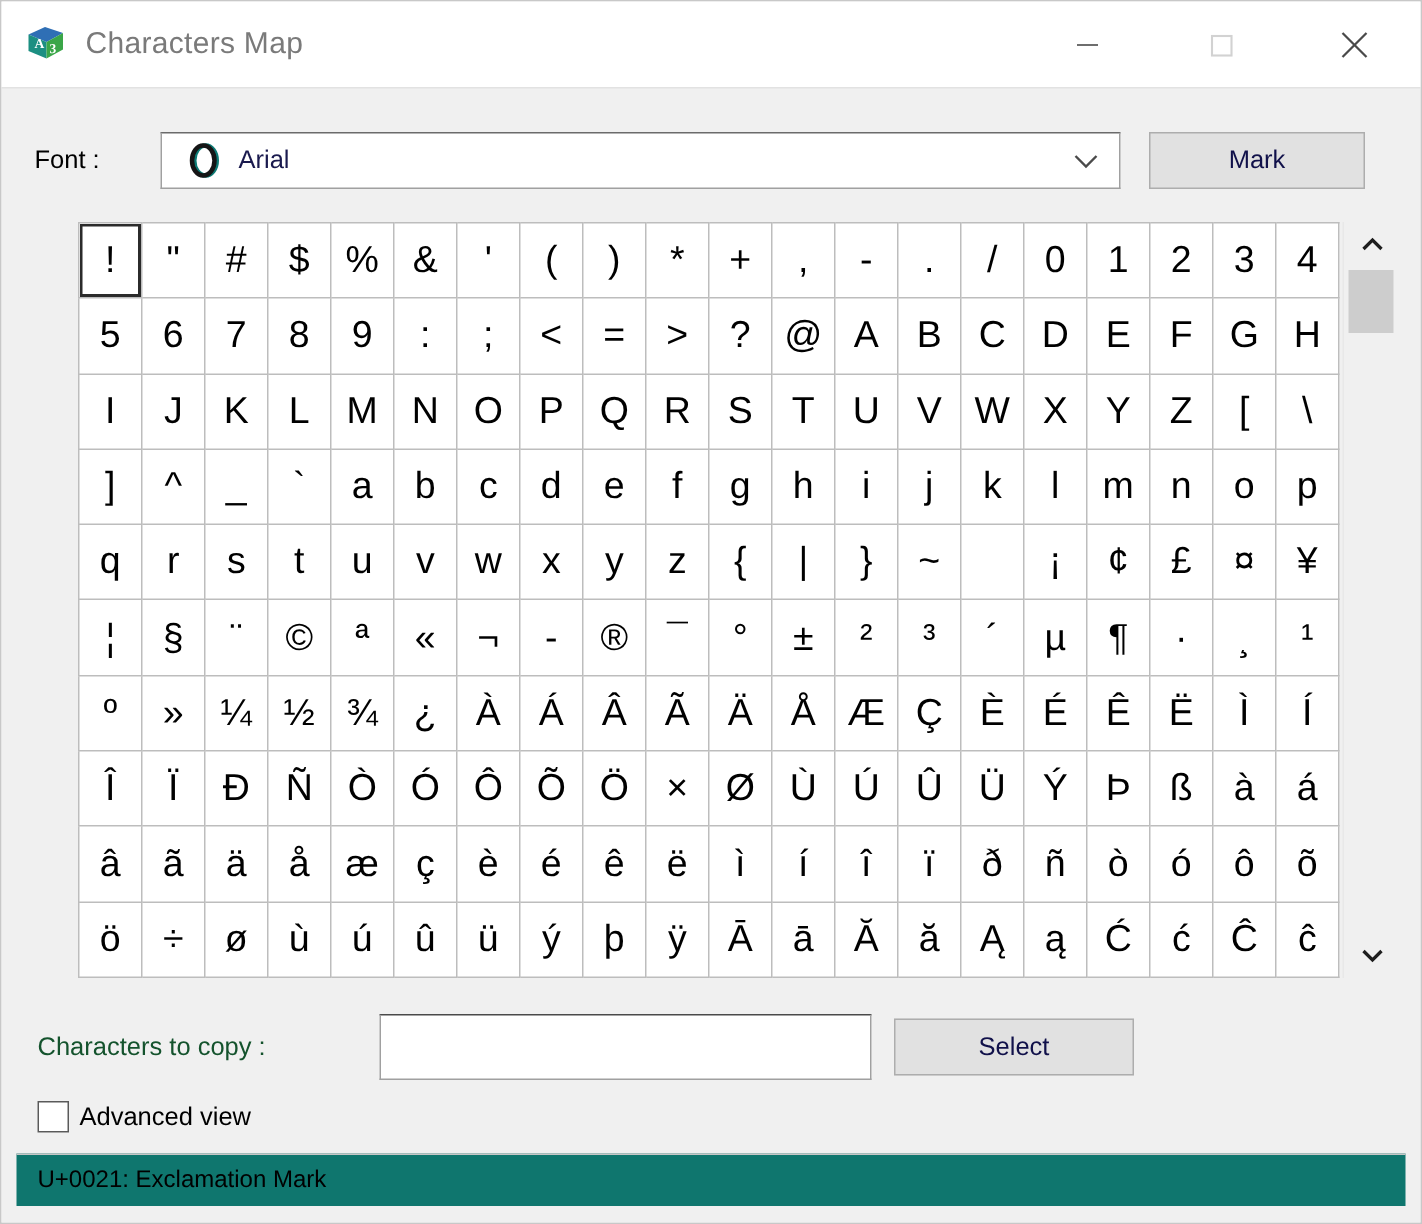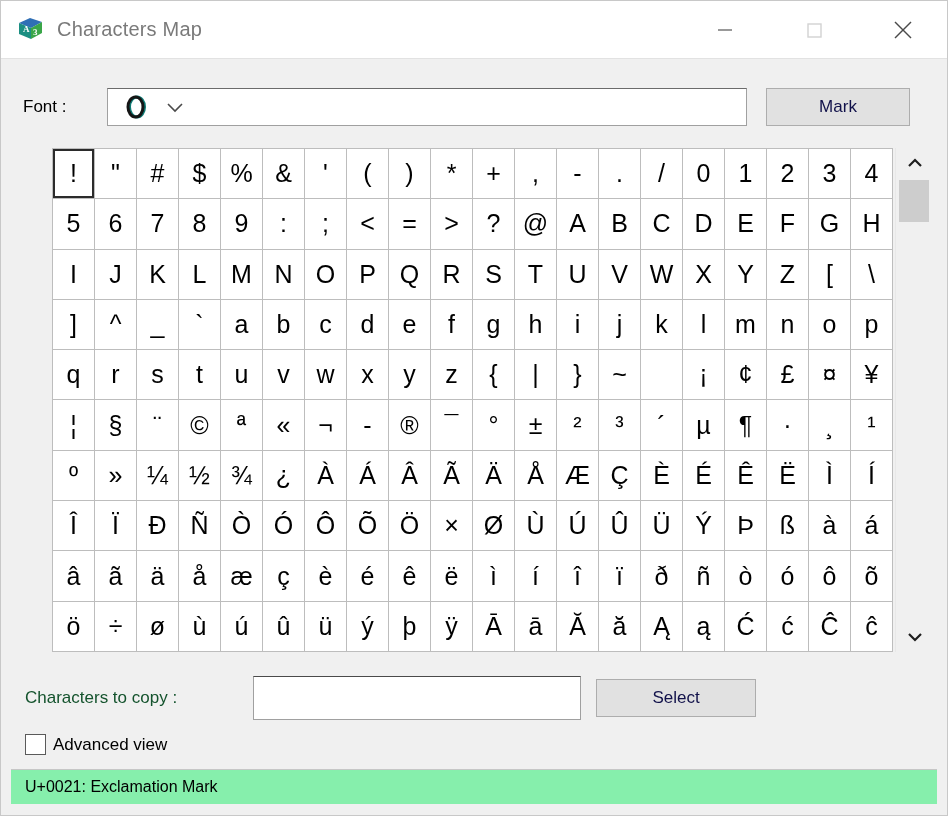--- a/index.html
+++ b/index.html
@@ -278,21 +278,21 @@
   .adv-label {
     font-size: 17px;
     color: #000000;
     margin-left: 7px;
     white-space: nowrap;
   }
 
   .statusbar {
     margin: 14px 10px 0 10px;
     height: 34px;
-    background: #86efac;
+    background: #0f766e;
     border-top: 1px solid #c6c6c6;
     display: flex;
     align-items: center;
     flex: 0 0 auto;
   }
   .status-text {
     font-size: 16px;
     color: #000000;
     padding-left: 14px;
     white-space: nowrap;
@@ -339,20 +339,21 @@
     <div class="font-row">
       <div class="font-label">Font :</div>
       <div class="font-combo">
         <div class="font-glyph">
           <svg width="26" height="26" viewBox="0 0 26 26">
             <ellipse cx="13" cy="13" rx="7.5" ry="10" fill="none" stroke="#0d7a74" stroke-width="3"></ellipse>
             <ellipse cx="11.5" cy="13" rx="7.5" ry="10" fill="none" stroke="#151515" stroke-width="3"></ellipse>
             <ellipse cx="12" cy="13" rx="3.4" ry="6.6" fill="#ffffff"></ellipse>
           </svg>
         </div>
+        <div class="font-name">Arial</div>
         <div class="combo-arrow">
           <svg width="20" height="14" viewBox="0 0 20 14">
             <polyline points="3,4 10,11 17,4" fill="none" stroke="#4a4a4a" stroke-width="1.6"></polyline>
           </svg>
         </div>
       </div>
       <button class="help-btn">Mark</button>
     </div>
 
     <div class="grid-area">

